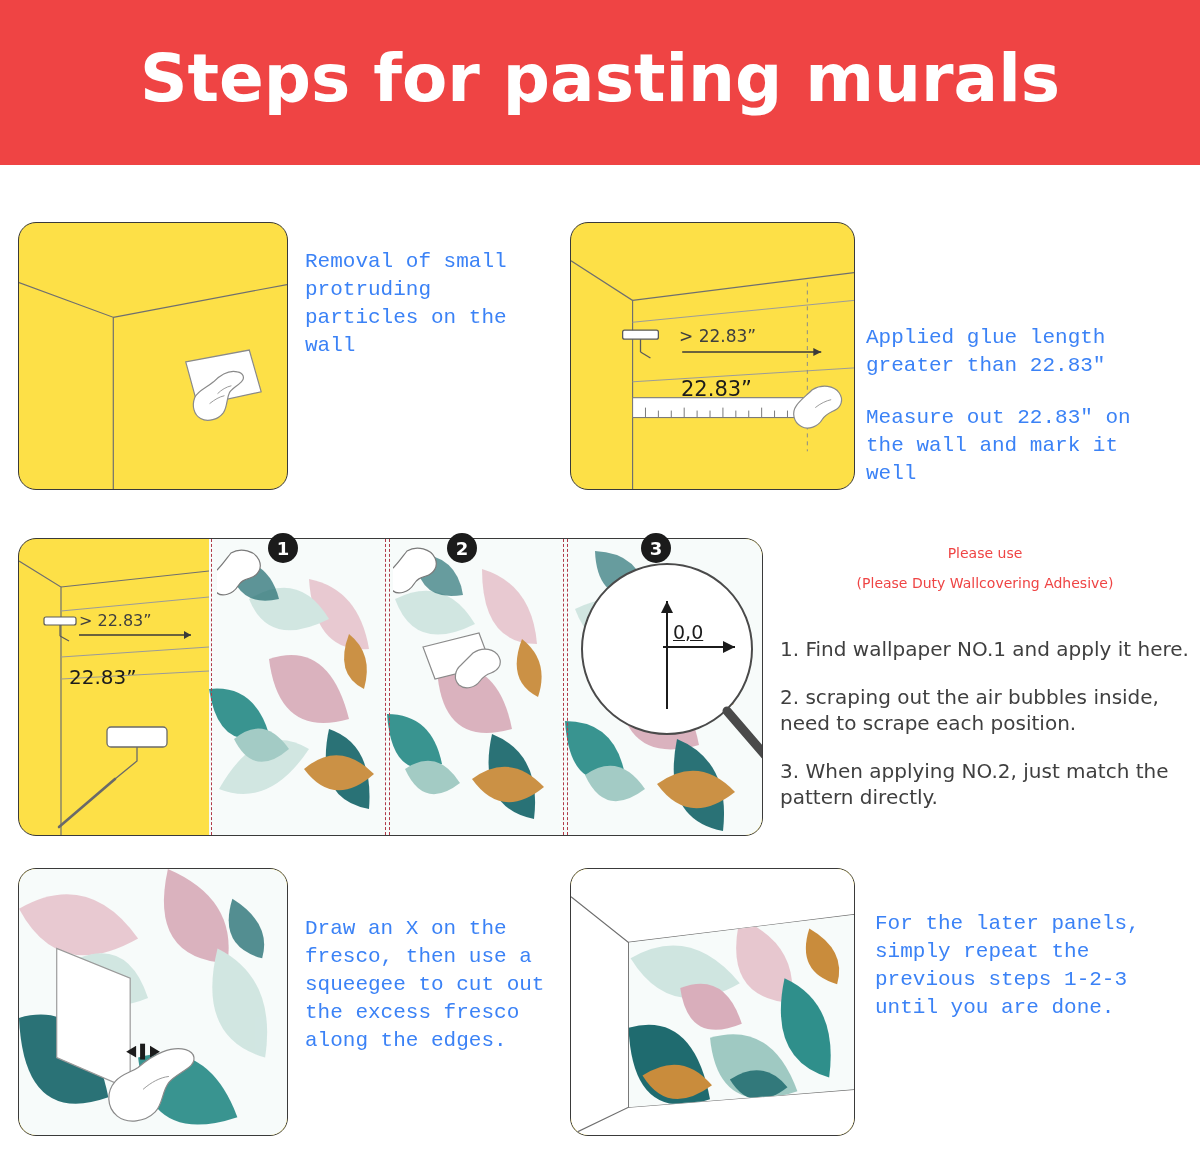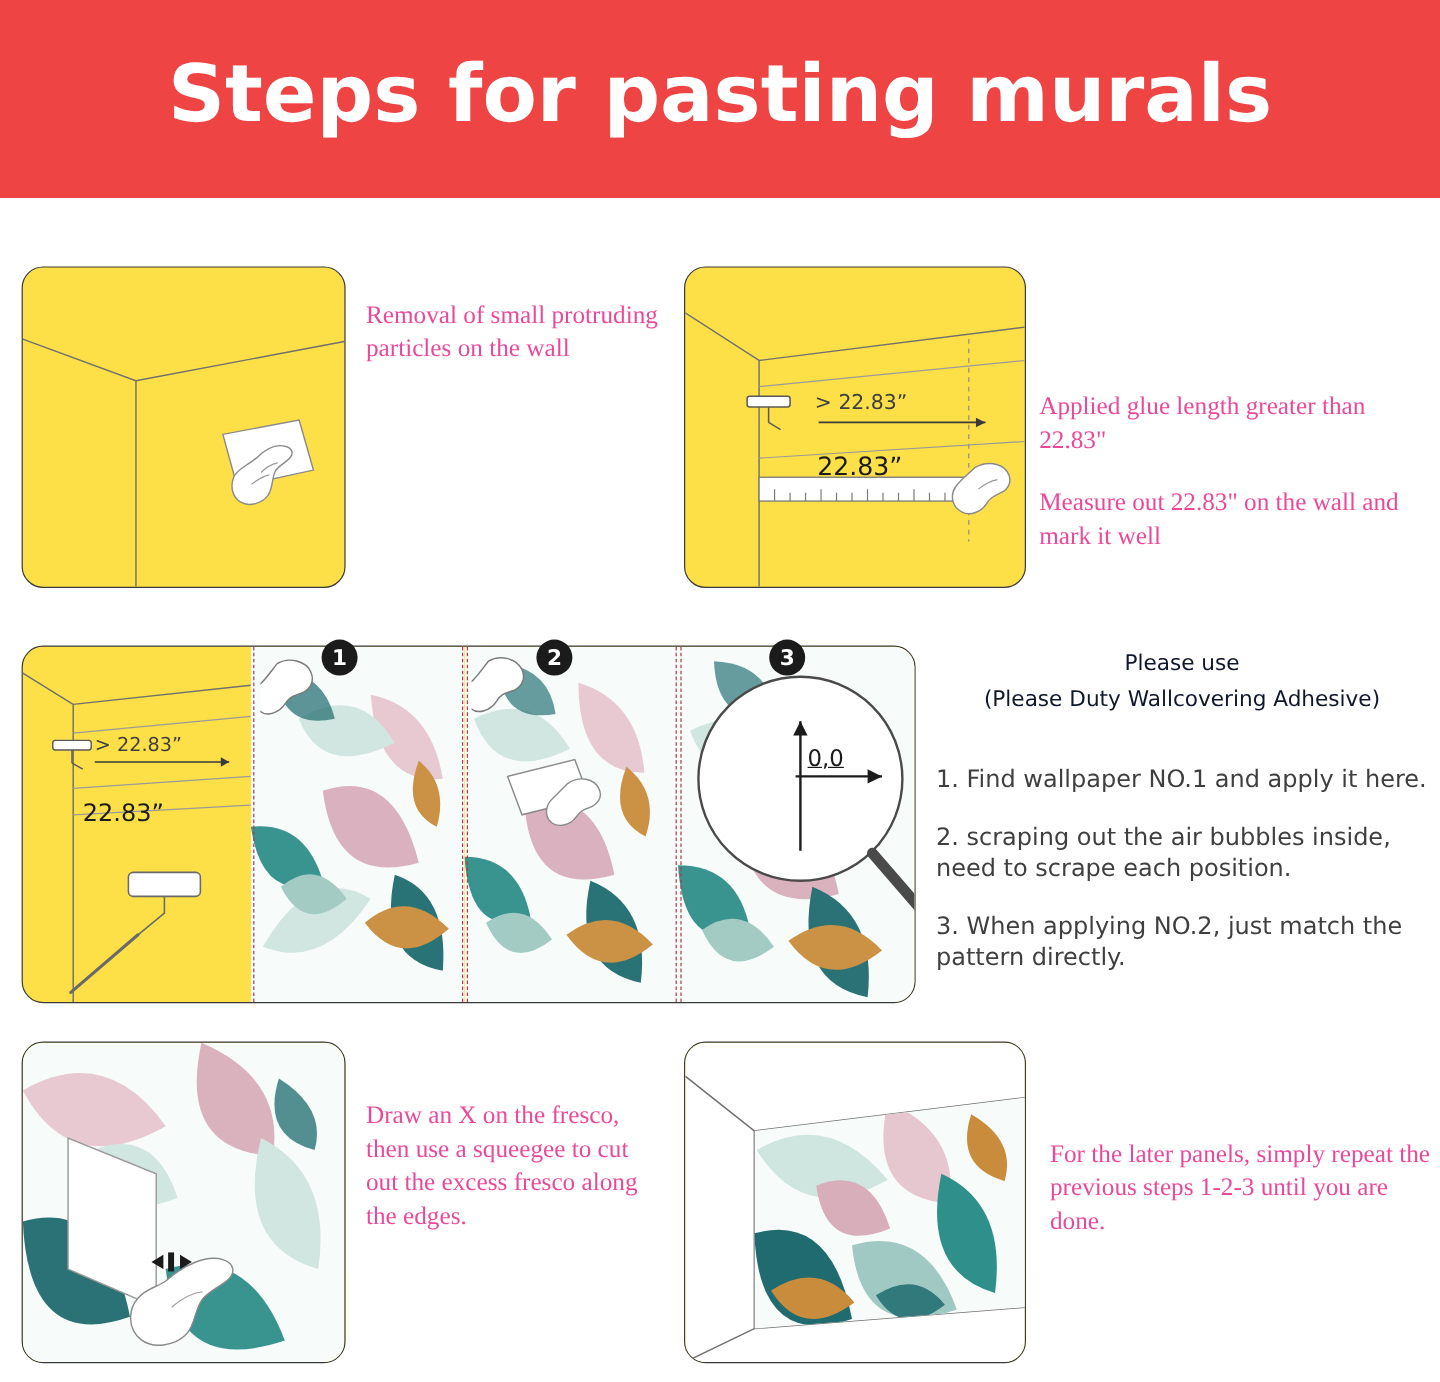--- a/index.html
+++ b/index.html
@@ -43,52 +43,52 @@
     border-radius: 18px;
     background: #fde047;
     box-sizing: border-box;
     overflow: hidden;
   }
 
   .caption {
     position: absolute;
     font-size: 21px;
     line-height: 28px;
-    color: #ec4899;
-    font-family: Liberation Serif, serif;
+    color: #3b82f6;
+    font-family: Liberation Mono, monospace;
   }
 
   
   #panel-wall-prep { left: 18px; top: 222px; width: 270px; height: 268px; }
   #cap-wall-prep { left: 305px; top: 248px; width: 250px; }
 
   #panel-glue { left: 570px; top: 222px; width: 285px; height: 268px; }
   #cap-glue { left: 866px; top: 280px; width: 300px; margin-top: 44px; }
   #cap-measure { left: 866px; top: 404px; width: 310px; }
 
   
   #panel-apply { left: 18px; top: 538px; width: 745px; height: 298px; }
   #apply-text-block { left: 780px; top: 538px; width: 410px; }
 
   
   #panel-cut { left: 18px; top: 868px; width: 270px; height: 268px; }
   #cap-cut { left: 305px; top: 915px; width: 245px; }
 
   #panel-repeat { left: 570px; top: 868px; width: 285px; height: 268px; }
-  #cap-repeat { left: 875px; top: 910px; width: 325px; margin-top: 37px; }
+  #cap-repeat { left: 875px; top: 910px; width: 325px; }
 
   
   .svg-fill { position: absolute; left: 0; top: 0; width: 100%; height: 100%; }
 
   
   .apply-title {
     text-align: center;
-    font-size: 18px;
+    font-size: 14px;
     line-height: 30px;
-    color: #0f172a;
+    color: #ef4444;
   }
   .apply-step {
     font-size: 20px;
     line-height: 26px;
     color: #3f3f3f;
     margin-top: 22px;
   }
 
   
   .step-badge {

